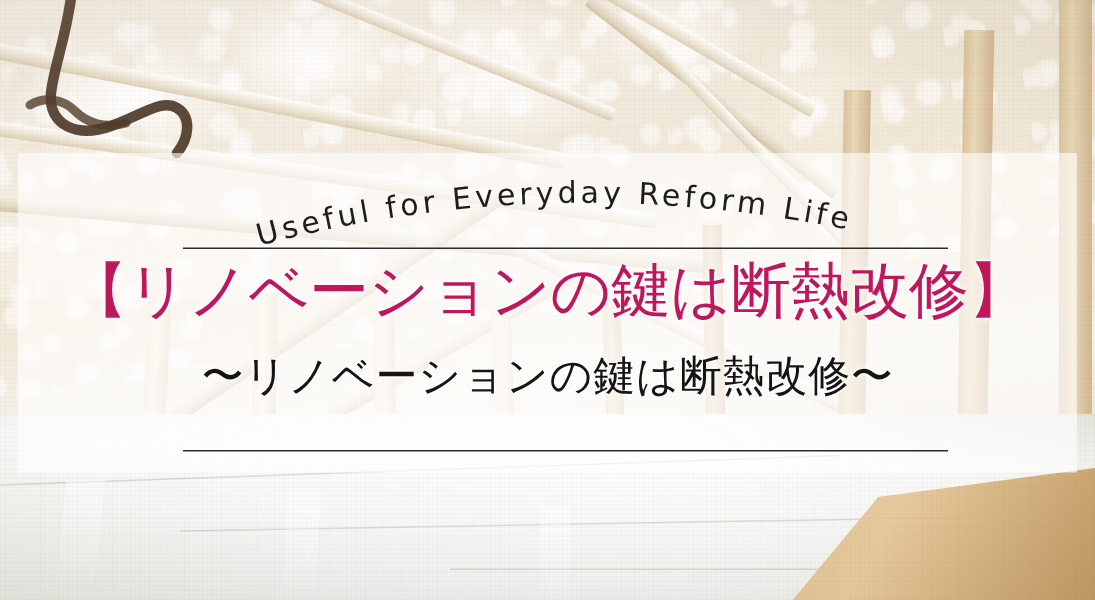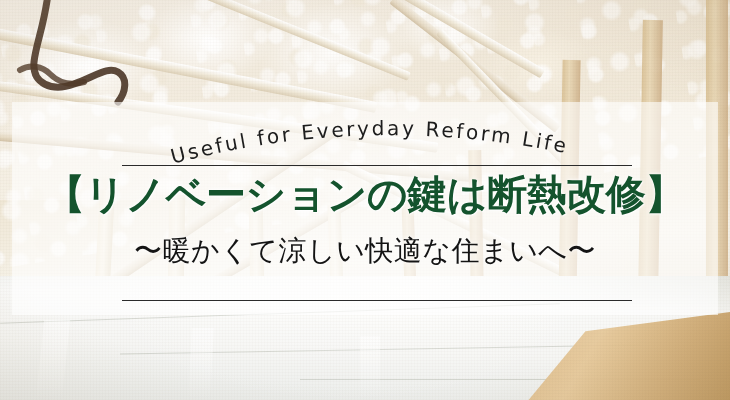--- a/index.html
+++ b/index.html
@@ -116,24 +116,24 @@
     font-family:"DejaVu Sans","Liberation Sans",sans-serif;
     font-size:20px;
     letter-spacing:2.6px;
     fill:#1d1d1d;
   }
 
   .headline{
     position:absolute;left:0;top:72px;width:706px;
     text-align:center;
     font-family:"DejaVu Sans","Liberation Sans",sans-serif;
-    font-weight:700;
+    font-weight:400;
     font-size:40px;
     line-height:1;
-    color:#14532d;
+    color:#be185d;
     letter-spacing:-0.5px;
     white-space:nowrap;
     text-shadow:
       0 0 3px rgba(255,255,255,.95),
       0 0 6px rgba(255,255,255,.8),
       1px 1px 0 rgba(255,255,255,.7);
   }
 
   .subline{
     position:absolute;left:0;top:135px;width:706px;
@@ -211,18 +211,18 @@
         <text>
           <textPath href="#arc" startOffset="50%" text-anchor="middle">Useful for Everyday Reform Life</textPath>
         </text>
       </svg>
     </div>
 
     <div class="rule top"></div>
 
     <div class="headline">【リノベーションの鍵は断熱改修】</div>
 
-    <div class="subline">〜暖かくて涼しい快適な住まいへ〜</div>
+    <div class="subline">〜リノベーションの鍵は断熱改修〜</div>
 
     <div class="rule bottom"></div>
   </div>
 
 </div>
 
 </body></html>

